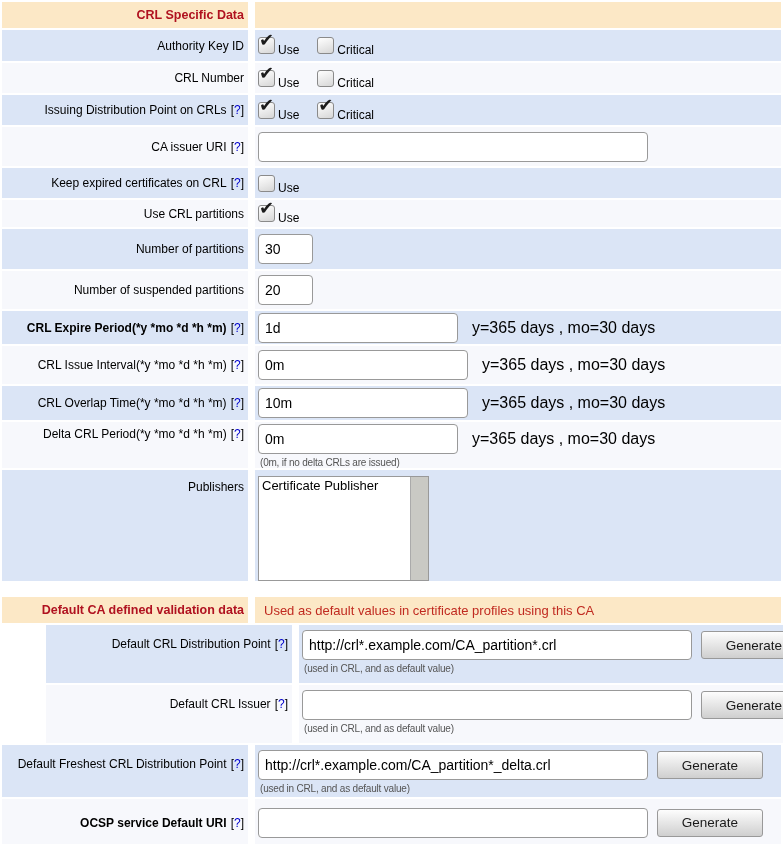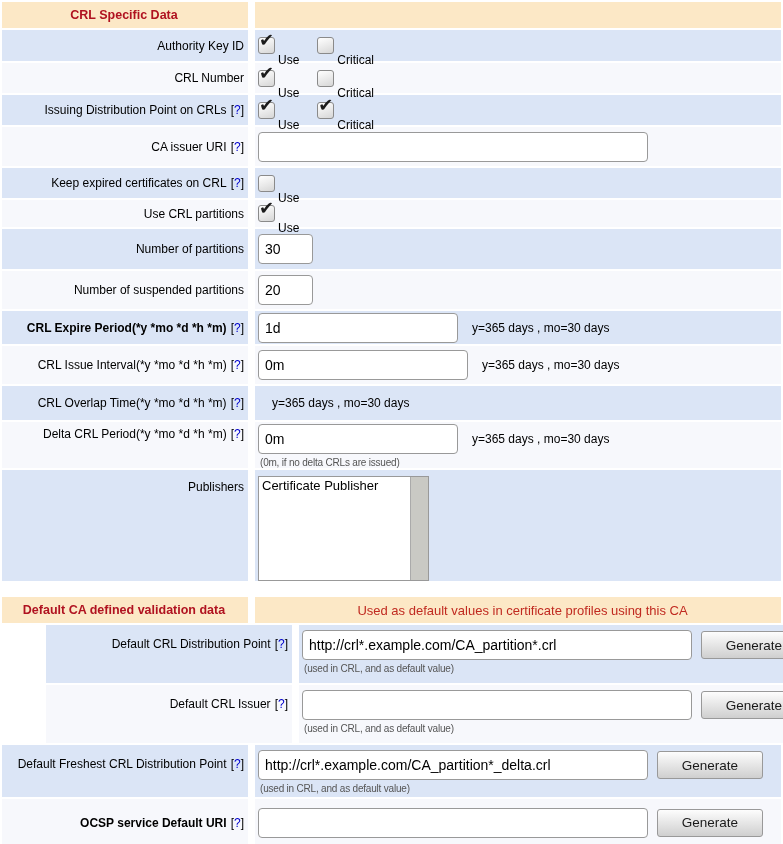--- a/index.html
+++ b/index.html
@@ -16,21 +16,21 @@
   .lbl{
     width:246px;flex:0 0 246px;
     text-align:right;
     padding:0 4px 0 2px;
     display:flex;align-items:center;justify-content:flex-end;
   }
   .gut{width:7px;flex:0 0 7px;background:#ffffff;}
   .fld{flex:1;padding-left:3px;display:flex;align-items:center;}
   .blue .lbl,.blue .fld{background:#dbe5f6;}
   .lite .lbl,.lite .fld{background:#f7f8fc;}
-  .cream .lbl,.cream .fld{background:#fce8c6;justify-content:center;}
+  .cream .lbl,.cream .fld{background:#fce8c6;}
 
   .hdr-title{color:#b01220;font-weight:bold;font-size:12.5px;}
   .hdr-note{color:#c02a20;font-size:13px;padding-left:6px;}
 
   .bold{font-weight:bold;}
 
   .help{white-space:nowrap;margin-left:4px;text-decoration:none;color:#000;cursor:pointer;}
   .help .q{color:#0000cc;}
 
   
@@ -39,38 +39,38 @@
     width:15px;height:15px;flex:0 0 15px;
     border:1px solid #8a8a8a;border-radius:3px;
     background:linear-gradient(160deg,#ffffff 0%,#e9e9e9 55%,#d6d6d6 100%);
     position:relative;display:inline-block;
   }
   .cb.checked::after{
     content:"\2714";
     position:absolute;top:-7px;left:0px;
     font-size:18px;font-weight:bold;color:#1b1b1b;line-height:1;
   }
-  .cbtext{margin-left:3px;position:relative;top:12px;line-height:1;}
+  .cbtext{margin-left:3px;position:relative;top:2px;line-height:1;}
 
   
   input[type=text]{
     font-family:"Liberation Sans","DejaVu Sans",sans-serif;
     font-size:14px;color:#000;
     border:1px solid #999;border-radius:4px;
     background:#fff;
     height:30px;box-sizing:border-box;
     padding:0 6px;outline:none;
   }
   .in-wide{width:390px;}
   .in-small{width:55px;}
   .in-period{width:210px;height:27px;}
   .in-hl{border:2px solid #efa30a;border-radius:3px;width:200px;}
   .in-url{width:390px;height:32px;}
 
-  .side-hint{margin-left:14px;font-size:12px;color:#000;white-space:nowrap;}
+  .side-hint{margin-left:14px;font-size:16px;color:#000;white-space:nowrap;}
   .sub-hint{font-size:10px;color:#555;letter-spacing:-0.2px;margin:3px 0 0 2px;}
 
   .fld.stack{display:block;padding-top:5px;}
   .fld.stack .line{display:flex;align-items:center;}
   .lbl.top{align-items:flex-start;}
 
   
   .listbox{
     width:171px;height:105px;
     border:1px solid #999;background:#fff;
@@ -248,20 +248,21 @@
   </div>
 </div>
 
 <div class="row blue h34">
   <div class="cell lbl">
     <span>CRL Overlap Time(*y *mo *d *h *m)</span>
     <a class="help"><span>[</span><span class="q">?</span><span>]</span></a>
   </div>
   <div class="cell gut"></div>
   <div class="cell fld">
+    <input type="text" class="in-period" value="10m" style="">
     <span class="side-hint">y=365 days , mo=30 days</span>
   </div>
 </div>
 
 <div class="row lite h45">
   <div class="cell lbl pt5 top">
     <span>Delta CRL Period(*y *mo *d *h *m)</span>
     <a class="help"><span>[</span><span class="q">?</span><span>]</span></a>
   </div>
   <div class="cell gut"></div>

